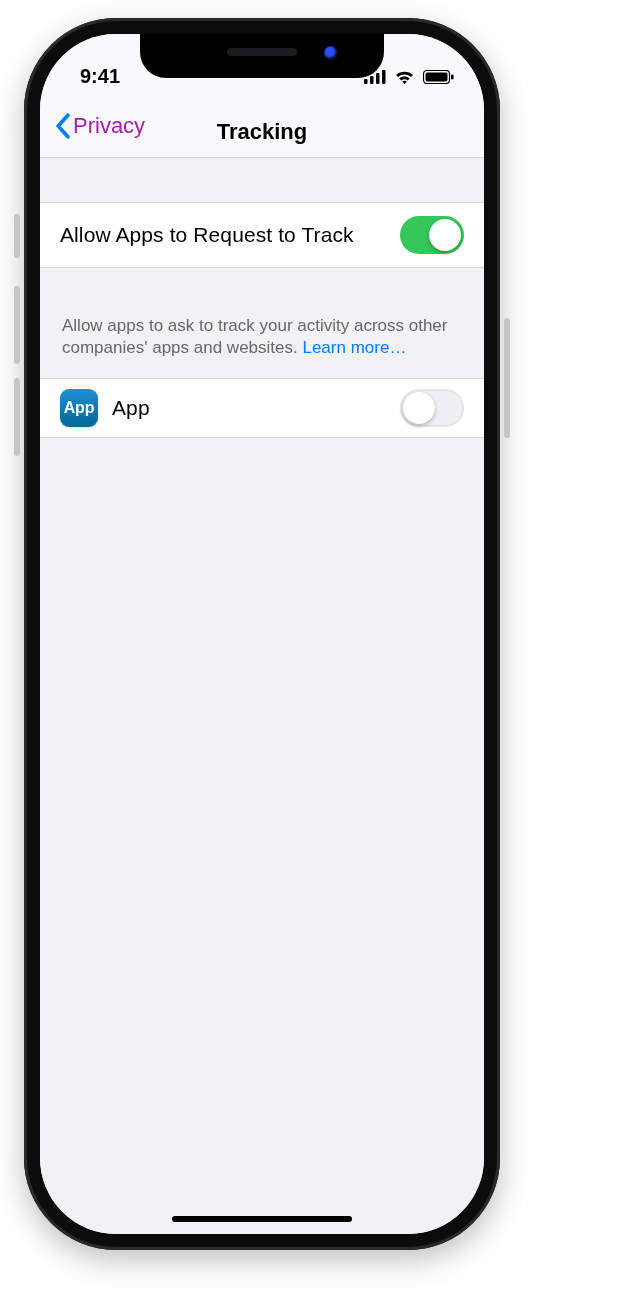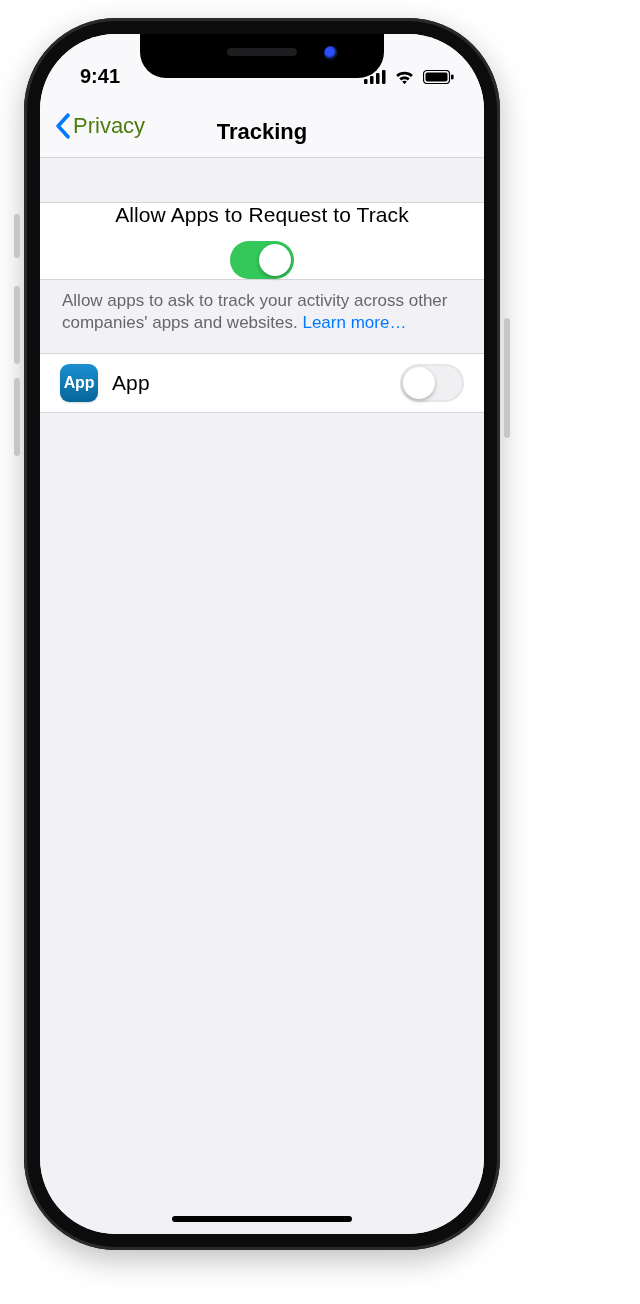--- a/index.html
+++ b/index.html
@@ -136,21 +136,21 @@
     margin-top: 13px;
   }
   .nav-back{
     position:absolute;
     left:14px;
     top:0;
     bottom:0;
     display:flex;
     align-items:center;
     gap:2px;
-    color:#4d7c0f;
+    color:#a21caf;
     font-size:22px;
     font-weight:400;
   }
   .nav-back svg{ display:block; }
 
   
   .scroll{
     flex:1;
     overflow:hidden;
     background:#f2f1f6;
@@ -161,32 +161,33 @@
   .cell{
     background:#ffffff;
     border-top:1px solid #d6d6d8;
     border-bottom:1px solid #d6d6d8;
     padding:0 20px;
     min-height:60px;
     display:flex;
     align-items:center;
     gap:14px;
   }
-  .cell.tall{ min-height:66px;flex-direction:column; }
+  .cell.tall{ min-height:66px; }
   .cell-label{
     flex:1;
     font-size:21px;
     color:#000;
     letter-spacing:.1px;
   }
   .footer-text{
     padding:10px 22px 18px 22px;
     font-size:17px;
     line-height:1.32;
     color:#67676b;
+    margin-top:37px;
   }
   .footer-text a{
     color:#007aff;
     text-decoration:none;
   }
 
   
   .toggle{
     position:relative;
     width:64px;

